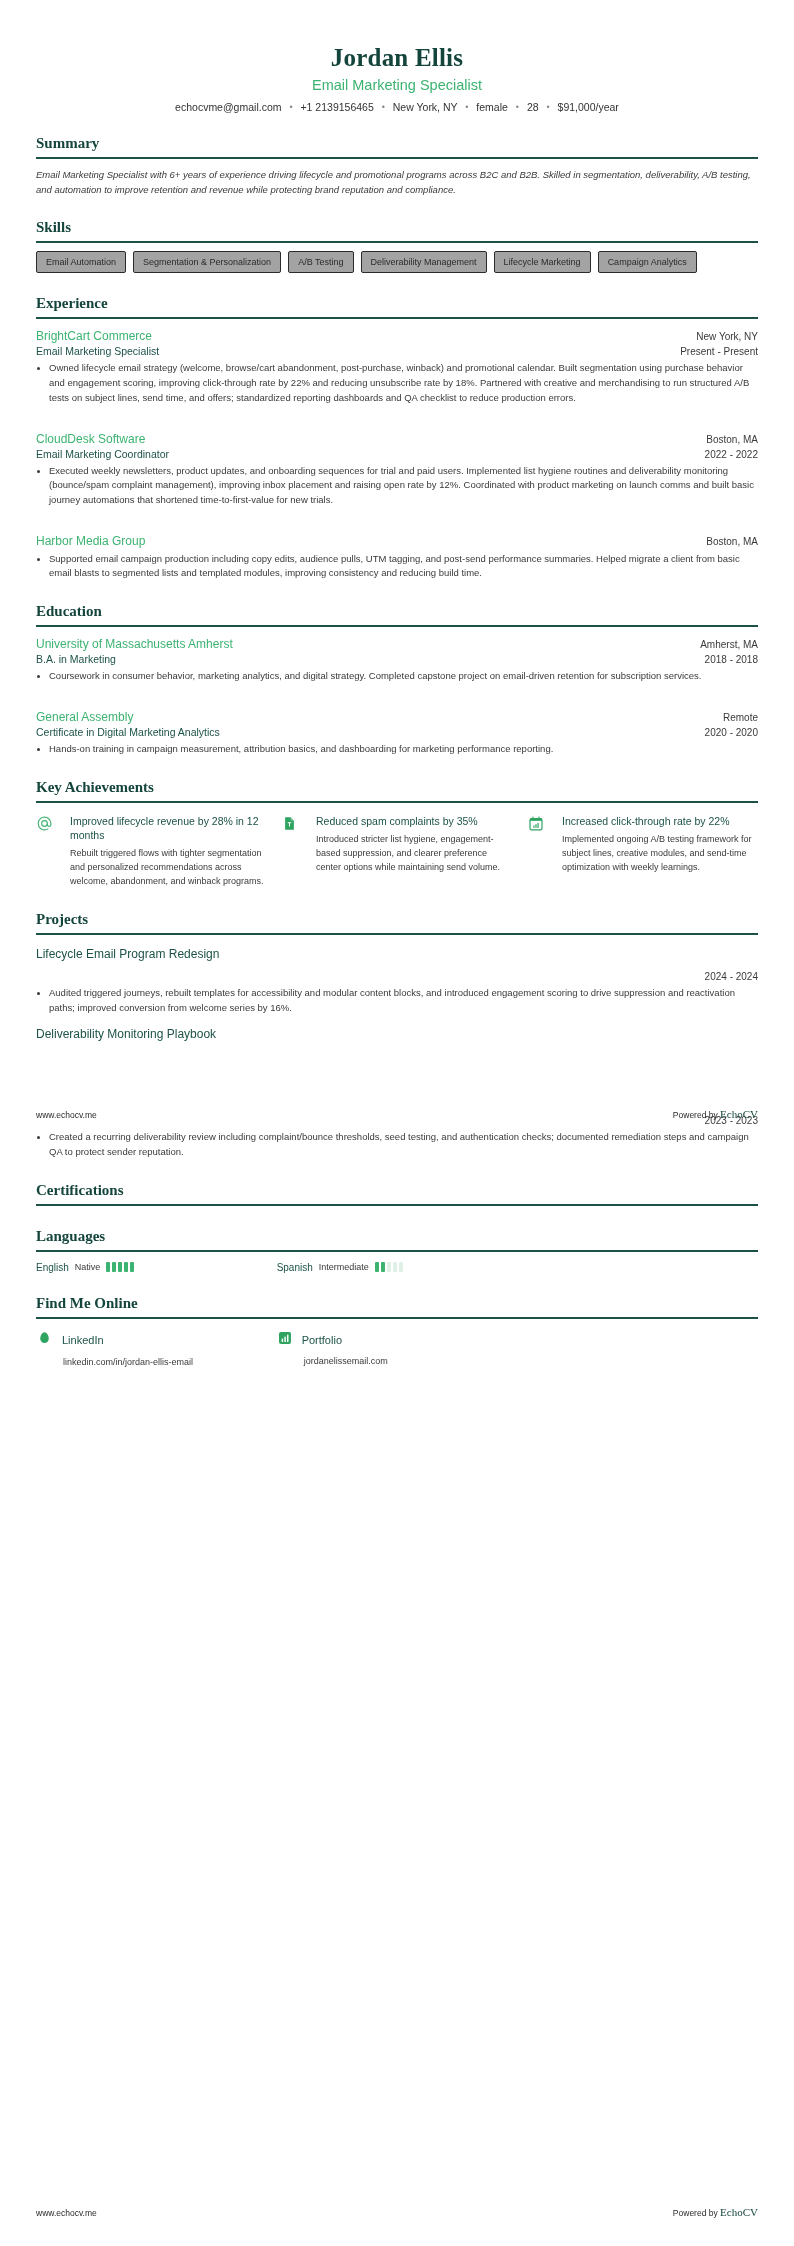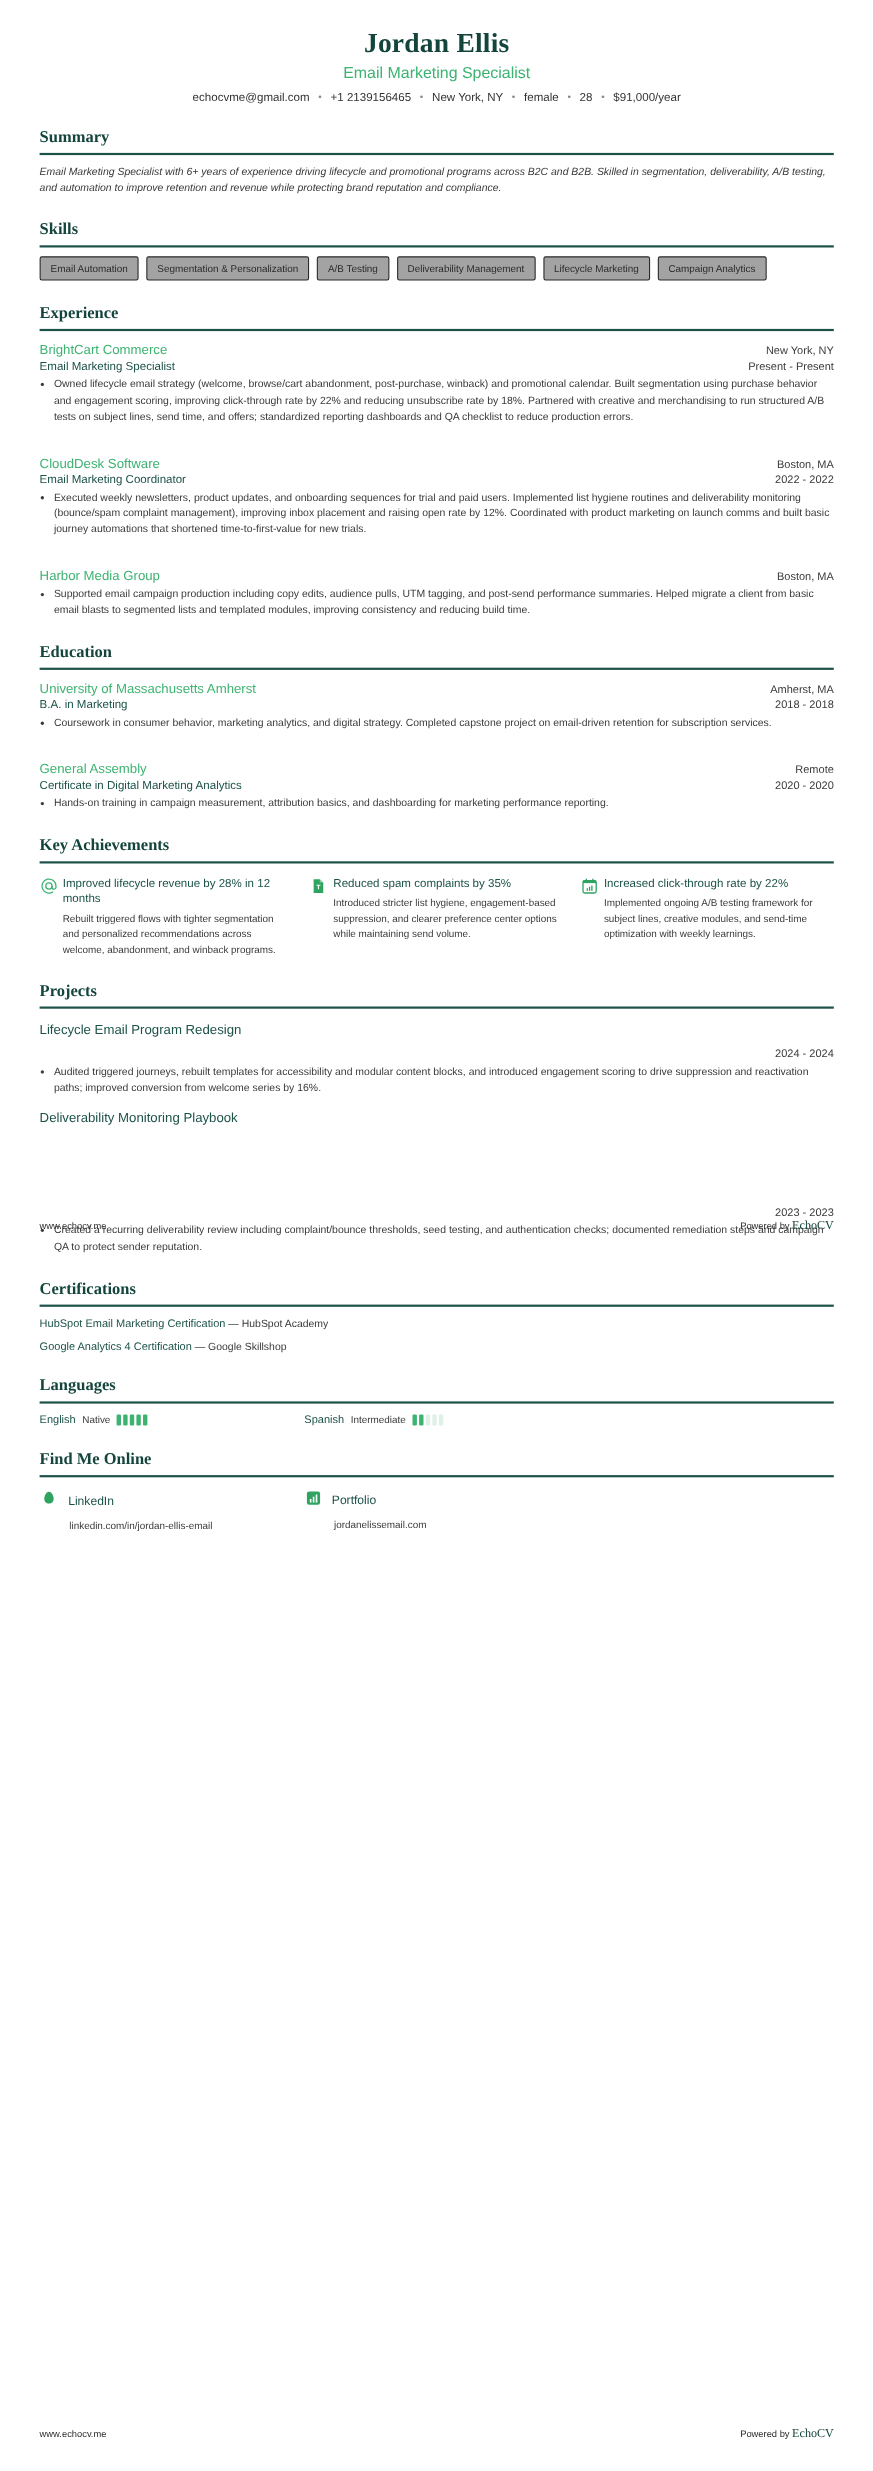--- a/index.html
+++ b/index.html
@@ -9,21 +9,21 @@
     font-family: "Liberation Sans", sans-serif;
     color: #3a3a3a;
   }
   .page {
     position: relative;
     width: 794px;
     min-height: 2246px;
     background: #ffffff;
     padding: 0;
   }
-  .sheet { padding: 0 36px; }
+  .sheet { padding: 18px 36px; }
 
   
   .hdr { text-align: center; padding-top: 26px; }
   .hdr-name {
     font-family: "Liberation Serif", serif;
     font-weight: bold;
     font-size: 25px;
     color: #14453c;
     letter-spacing: .2px;
   }
@@ -90,21 +90,21 @@
   ul.bullets li {
     font-size: 9.5px;
     line-height: 1.55;
     color: #3a3a3a;
     margin-bottom: 1px;
   }
   ul.bullets li::marker { font-size: 9px; }
 
   
   .ach-grid { display: flex; gap: 16px; margin-top: 11px; }
-  .ach { display: flex; gap: 3px; width: 33.33%; }
+  .ach { display: flex; gap: 16px; width: 33.33%; }
   .ach-icon { flex: 0 0 18px; padding-top: 1px; }
   .ach-title { font-size: 10.5px; color: #1c5248; line-height: 1.35; }
   .ach-desc { font-size: 9px; color: #3a3a3a; line-height: 1.55; margin-top: 5px; }
 
   
   .proj { margin-top: 12px; }
   .proj-name { font-size: 12px; color: #1c5248; }
   .proj-dates { font-size: 10px; color: #3a3a3a; text-align: right; margin-top: 10px; }
 
   
@@ -333,24 +333,20 @@
           <div class="proj-dates">2023 - 2023</div>
           <ul class="bullets">
             <li>Created a recurring deliverability review including complaint/bounce thresholds, seed testing, and authentication checks; documented remediation steps and campaign QA to protect sender reputation.</li>
           </ul>
         </div>
       </div>
 
   <div class="section">
     <div class="section-title">Certifications</div>
     <div class="rule"></div>
-    <div id="certifications-list">
-          <div class="cert"><span>HubSpot Email Marketing Certification</span><span class="issuer"> — </span><span class="issuer">HubSpot Academy</span></div>
-          <div class="cert"><span>Google Analytics 4 Certification</span><span class="issuer"> — </span><span class="issuer">Google Skillshop</span></div>
-        </div>
   </div>
 
   <div class="section">
     <div class="section-title">Languages</div>
     <div class="rule"></div>
     <div class="lang-grid" id="languages-grid">
           <div class="lang">
             <span class="lang-name">English</span>
             <span class="lang-level">Native</span>
             <div class="dots">

